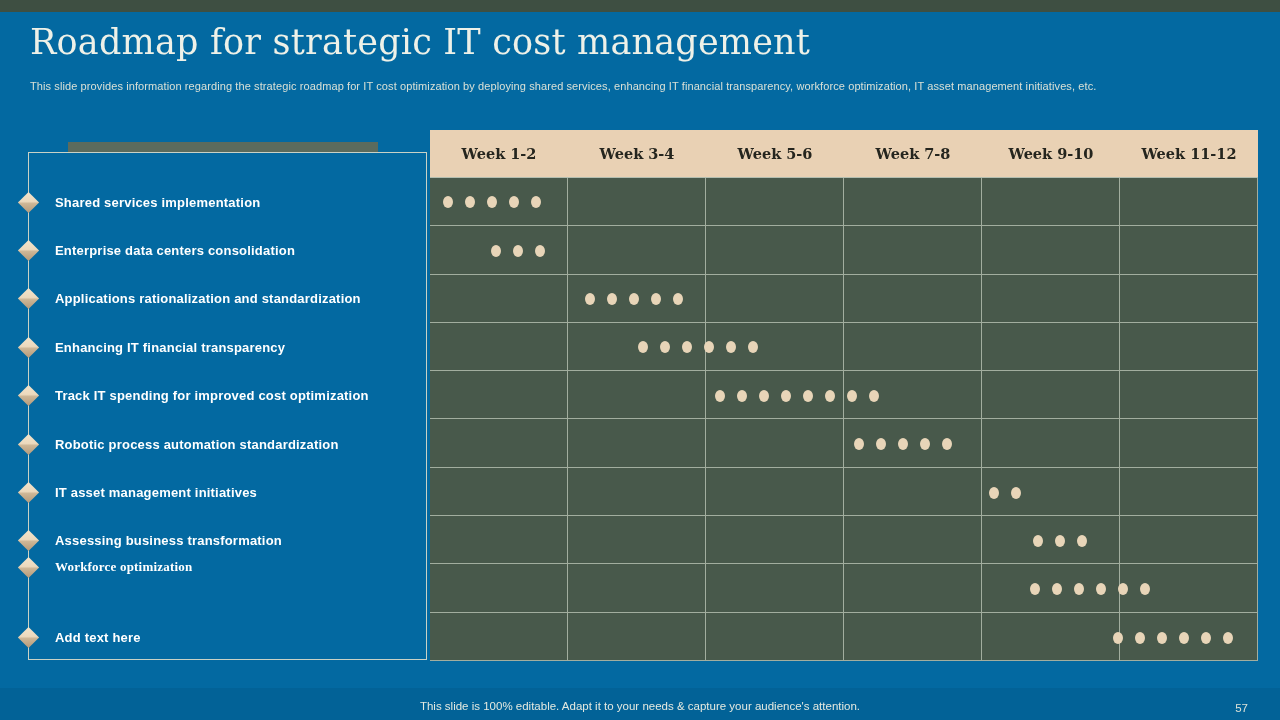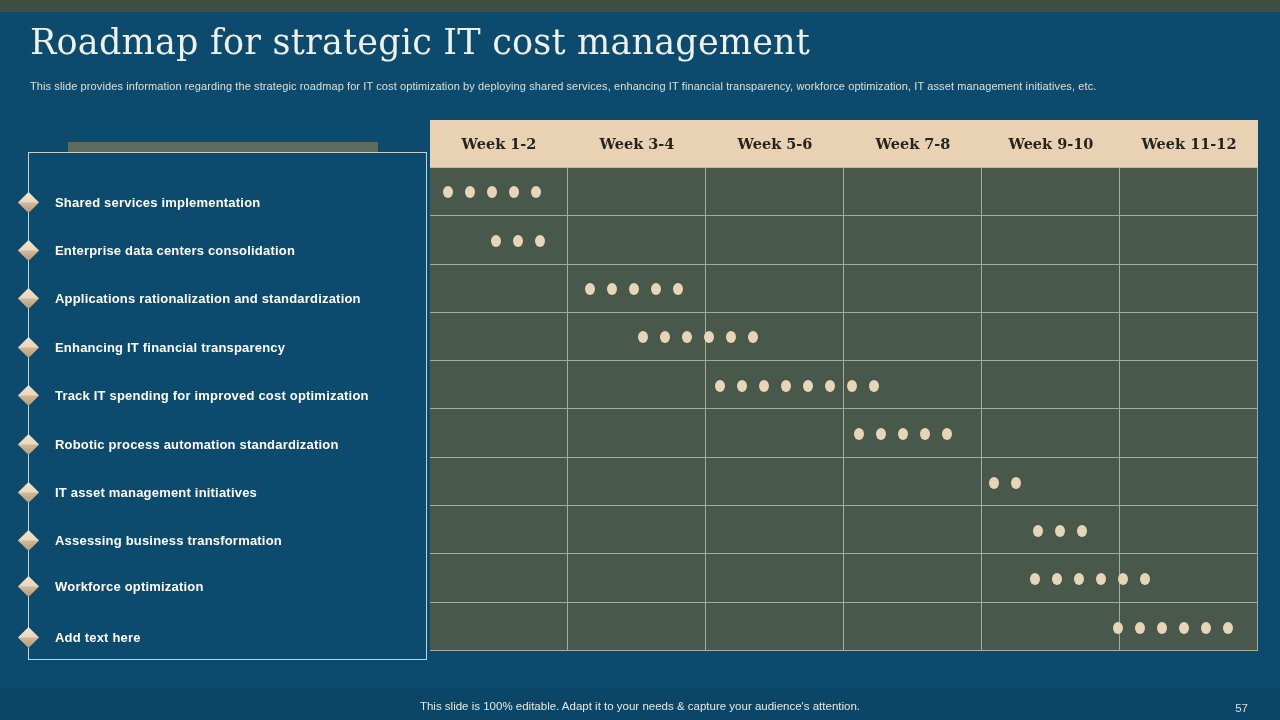--- a/index.html
+++ b/index.html
@@ -1,19 +1,19 @@
 <!DOCTYPE html>
 <html><head>
 <meta charset="utf-8">
 <style>
   html,body{margin:0;padding:0;}
   .slide{
     position:relative;
     width:1280px;height:720px;
-    background:#0c4a6e;
+    background:#0369a1;
     overflow:hidden;
     font-family:"Liberation Sans",sans-serif;
   }
   .top-bar{
     position:absolute;left:0;top:0;width:1280px;height:12px;
     background:#3e4f42;
   }
   .slide-title{
     position:absolute;left:30px;top:22px;width:1000px;
     font-family:"DejaVu Serif","Liberation Serif",serif;
@@ -43,21 +43,21 @@
     background:linear-gradient(315deg,#b3997a 0%,#cdb696 45%,#ecd9bd 55%,#f2e4cc 100%);
     transform:rotate(45deg);
   }
   .task-label{
     margin-left:26px;
     font-size:13px;font-weight:bold;color:#ffffff;
     letter-spacing:0.2px;
   }
   
   .gantt{
-    position:absolute;left:430px;top:120px;width:828px;height:531px;
+    position:absolute;left:430px;top:130px;width:828px;height:531px;
   }
   .gantt-header{
     position:absolute;left:0;top:0;width:100%;height:47px;
     background:#e9d1b4;display:flex;
   }
   .col-header{
     flex:1;display:flex;align-items:center;justify-content:center;
     font-family:"DejaVu Serif","Liberation Serif",serif;
     font-size:14.5px;font-weight:bold;color:#25251e;
   }
@@ -137,21 +137,21 @@
         <span class="task-label">Robotic process automation standardization</span>
       </div>
       <div class="task-row" style="top: 363.8px;">
         <span class="diamond"></span>
         <span class="task-label">Assessing business transformation</span>
       </div>
       <div class="task-row" style="top: 315.4px;">
         <span class="diamond"></span>
         <span class="task-label">IT asset management initiatives</span>
       </div>
-      <div class="task-row" style="top: 409px;">
+      <div class="task-row" style="top: 390px; font-family: Liberation Serif, serif;">
         <span class="diamond"></span>
         <span class="task-label">Workforce optimization</span>
       </div>
       <div class="task-row" style="top: 460.6px;">
         <span class="diamond"></span>
         <span class="task-label">Add text here</span>
       </div>
     </div>
 
   <div class="gantt">

